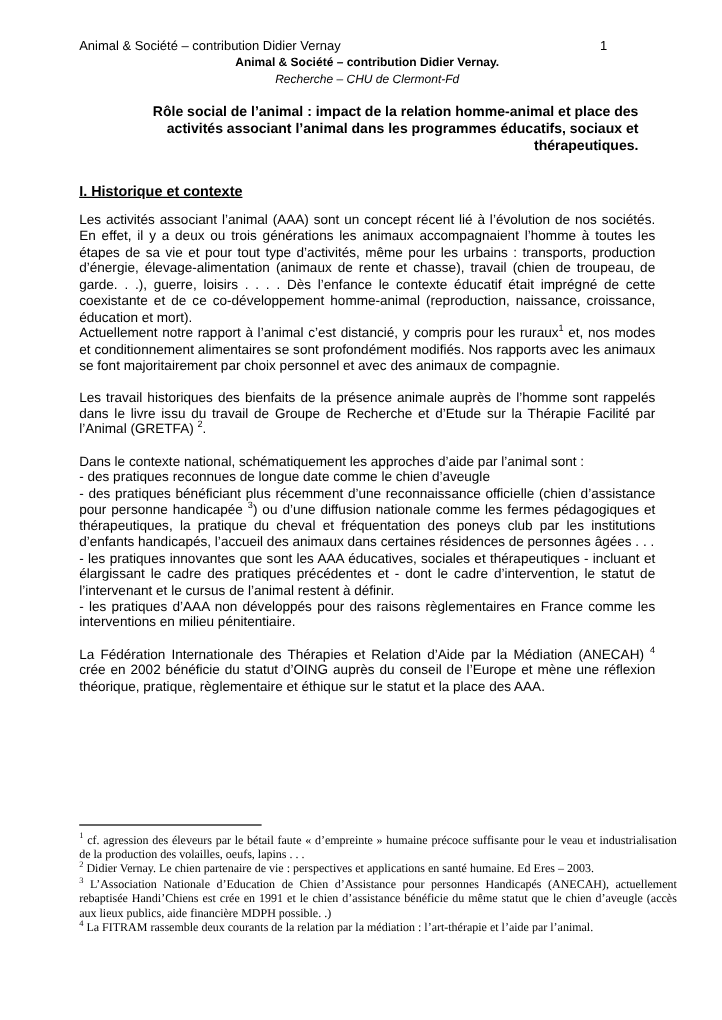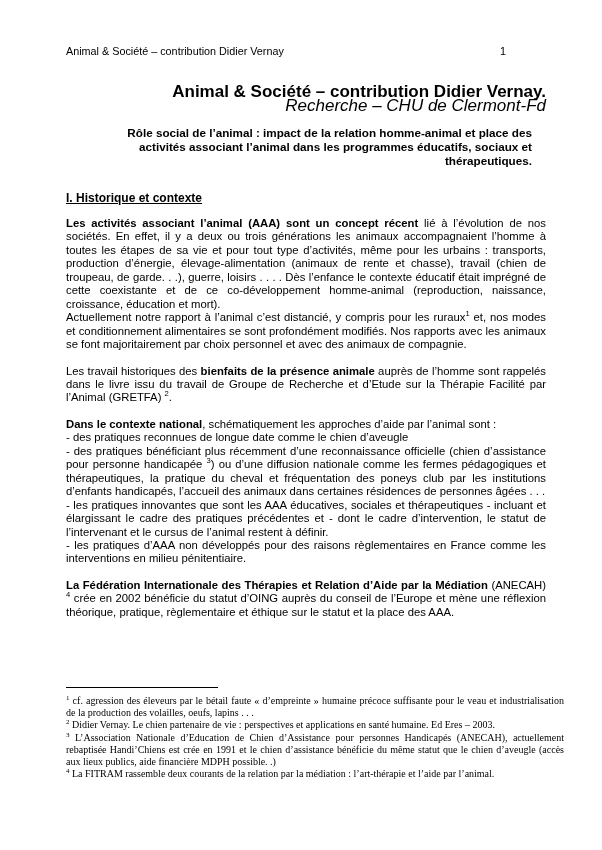--- a/index.html
+++ b/index.html
@@ -2,41 +2,41 @@
 <html><head>
 <meta charset="utf-8">
 <style>
   * { margin:0; padding:0; box-sizing:border-box; }
   html, body { background:#ffffff; }
   body {
     width:602px; height:850px; position:relative;
     font-family:"Liberation Sans", sans-serif; color:#000;
     overflow:hidden;
   }
-  .page { position:absolute; inset:0; padding:45px 56px 0 66px; }
+  .page { position:absolute; inset:0; padding:33px 56px 0 66px; }
 
   .header-row { display:flex; justify-content:space-between; font-size:10.8px; line-height:13px; }
   .page-num { margin-right:40px; }
 
-  .title-block { margin-top:27px; text-align:right; font-size:17px; line-height:14px; }
+  .title-block { text-align:center; font-size:10px; line-height:14px; }
   .doc-title { font-weight:bold; }
   .doc-subtitle { font-style:italic; }
 
   .doc-subject {
     margin-top:13px; font-weight:bold; font-size:11.7px; line-height:14px;
     text-align:right; padding:0 14px;
   }
 
   .section-heading {
     margin-top:23px; font-weight:bold; text-decoration:underline; font-size:12px; line-height:14px;
   }
 
   .content { margin-top:12px; }
   .para { font-size:11.3px; line-height:13.45px; text-align:justify; margin-bottom:13px; }
-  .b { font-weight:bold; }
+  .b { font-weight:normal; }
   sup { font-size:7.6px; vertical-align:super; line-height:0; }
 
   .footer-area { position:absolute; top:687px; left:66px; right:38px; }
   .footnote-sep { width:152px; border-top:1.4px solid #000; margin-bottom:7px; }
   .footnote {
     font-family:"Liberation Serif", serif; font-size:10px; line-height:12.2px;
     text-align:justify;
   }
   .footnote sup { font-size:7px; }
 </style>

